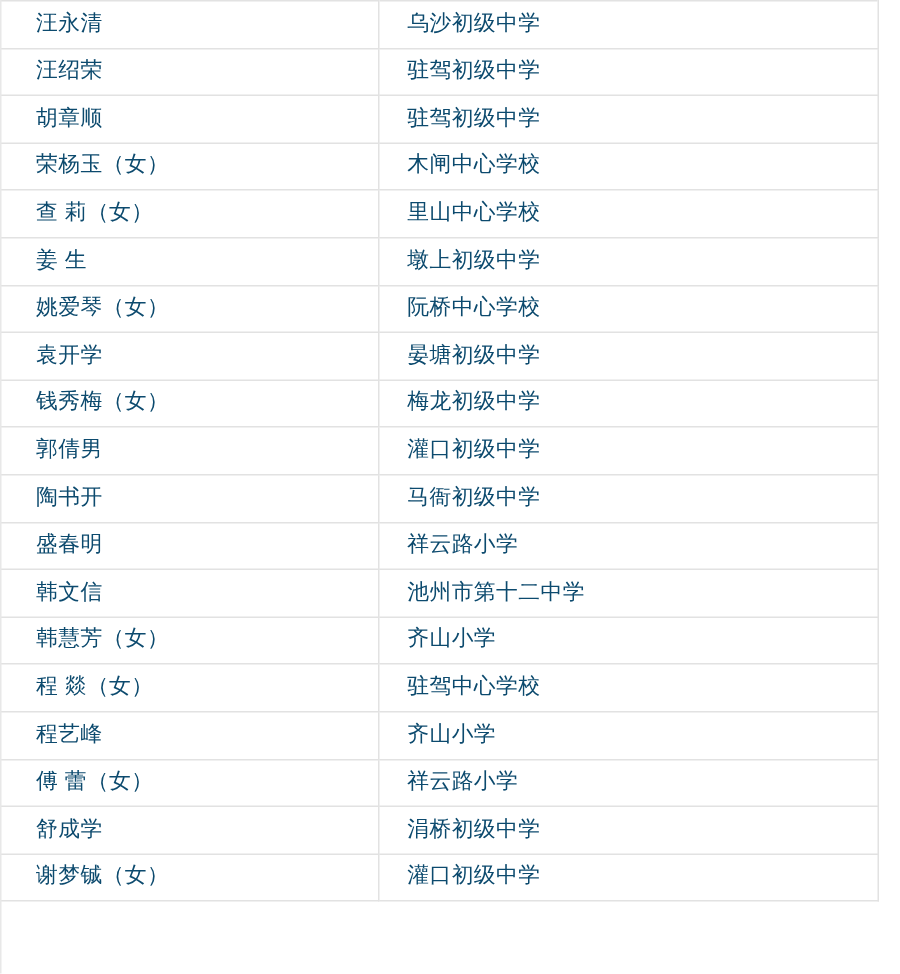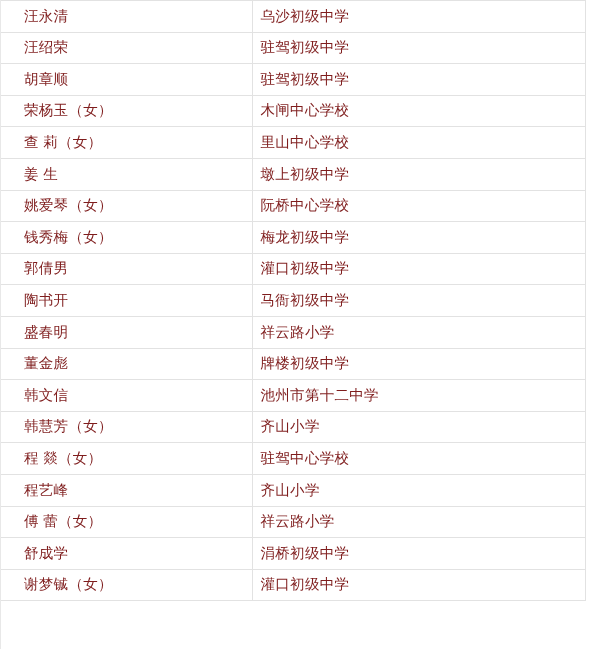--- a/index.html
+++ b/index.html
@@ -31,29 +31,29 @@
   table.name-table col.c-name { width: 252px; }
   table.name-table col.c-school { width: 333px; }
   table.name-table tr {
     height: 31.6px;
   }
   table.name-table td {
     border-bottom: 1px solid #e2e2e2;
     border-right: 1px solid #e2e2e2;
     font-size: 14.5px;
     line-height: 1.2;
-    color: #7f1d1d;
+    color: #0c4a6e;
     padding: 0 0 0 24px;
     vertical-align: middle;
     white-space: nowrap;
     overflow: hidden;
     letter-spacing: 0.3px;
   }
   table.name-table td.cell-school {
-    padding-left: 8px;
+    padding-left: 19px;
     border-right: 1px solid #e2e2e2;
   }
   
   .edge-left {
     position: absolute;
     left: 0;
     top: 0;
     width: 1px;
     height: 649px;
     background: #e8e8e8;
@@ -92,38 +92,38 @@
       </tr>
       <tr>
         <td class="cell-name">姜  生</td>
         <td class="cell-school">墩上初级中学</td>
       </tr>
       <tr>
         <td class="cell-name">姚爱琴（女）</td>
         <td class="cell-school">阮桥中心学校</td>
       </tr>
       <tr>
+        <td class="cell-name">袁开学</td>
+        <td class="cell-school">晏塘初级中学</td>
+      </tr>
+      <tr>
         <td class="cell-name">钱秀梅（女）</td>
         <td class="cell-school">梅龙初级中学</td>
       </tr>
       <tr>
         <td class="cell-name">郭倩男</td>
         <td class="cell-school">灌口初级中学</td>
       </tr>
       <tr>
         <td class="cell-name">陶书开</td>
         <td class="cell-school">马衙初级中学</td>
       </tr>
       <tr>
         <td class="cell-name">盛春明</td>
         <td class="cell-school">祥云路小学</td>
-      </tr>
-      <tr>
-        <td class="cell-name">董金彪</td>
-        <td class="cell-school">牌楼初级中学</td>
       </tr>
       <tr>
         <td class="cell-name">韩文信</td>
         <td class="cell-school">池州市第十二中学</td>
       </tr>
       <tr>
         <td class="cell-name">韩慧芳（女）</td>
         <td class="cell-school">齐山小学</td>
       </tr>
       <tr>

